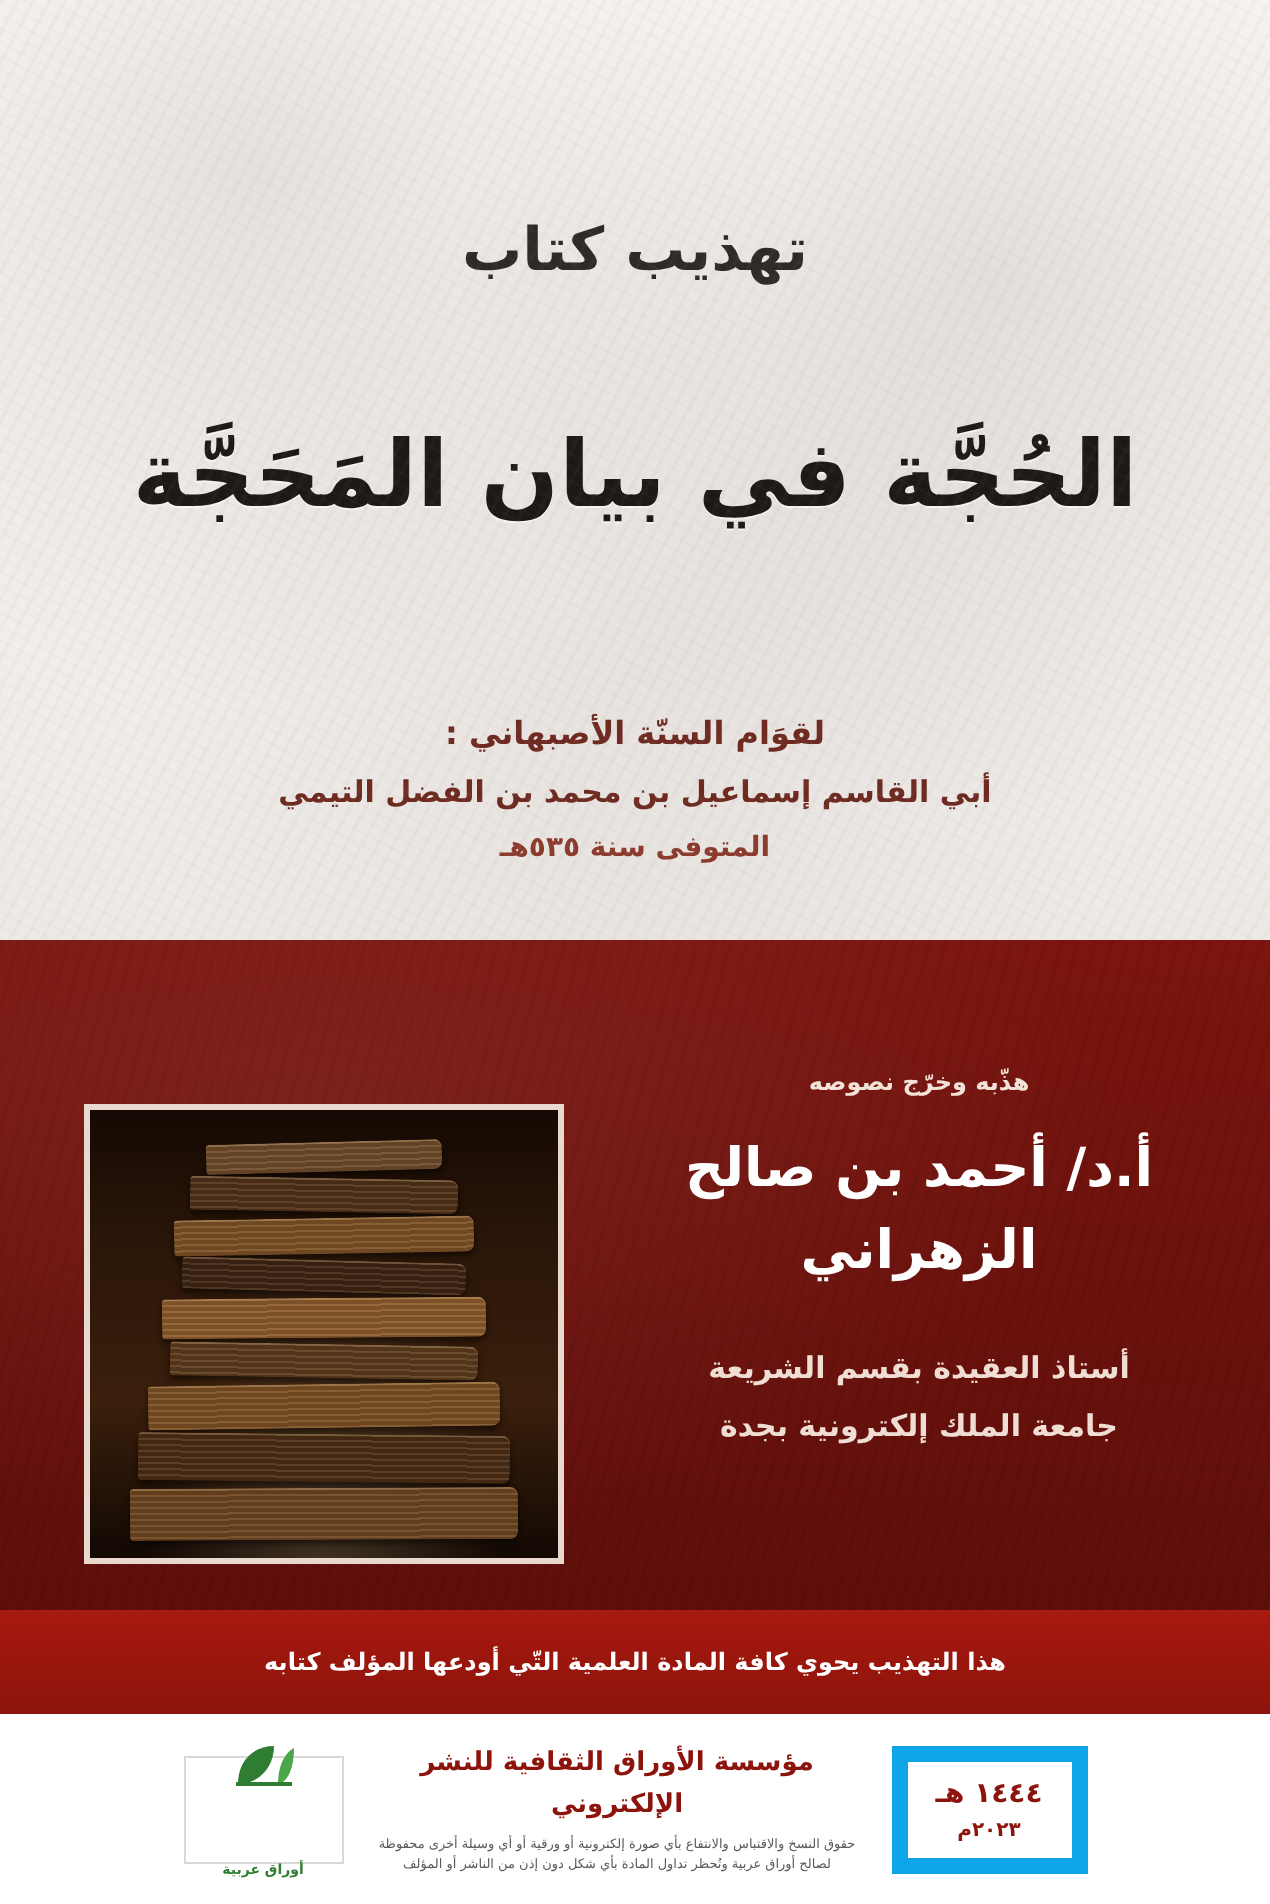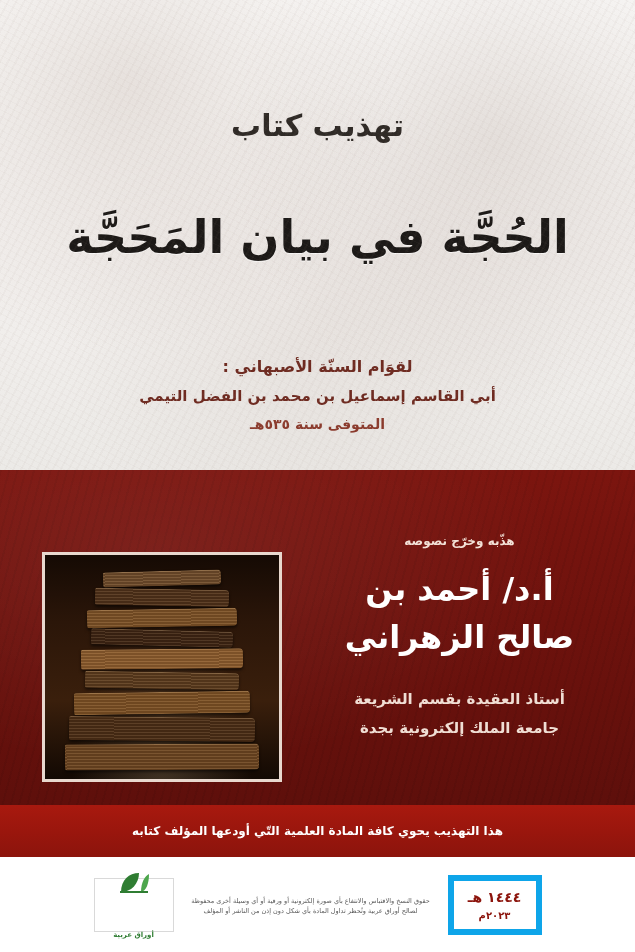--- a/index.html
+++ b/index.html
@@ -122,21 +122,21 @@
     color: #ffffff;
   }
   .editor-label {
     font-size: 12px;
     font-weight: bold;
     color: #f3e2d8;
     line-height: 1.6;
   }
   .editor-name {
     margin-top: 14px;
-    font-size: 32px;
+    font-size: 27px;
     font-weight: bold;
     color: #ffffff;
     line-height: 1.5;
   }
   .editor-role {
     margin-top: 24px;
     font-size: 15px;
     font-weight: bold;
     color: #f0ded4;
     line-height: 1.9;
@@ -224,21 +224,21 @@
     justify-content: center;
   }
   .footer-inner {
     display: flex;
     flex-direction: row;
     align-items: center;
     gap: 12px;
     direction: rtl;
   }
   .year-box {
-    border: 6px solid #0ea5e9;
+    border: 8px solid #0ea5e9;
     padding: 6px 12px;
     text-align: center;
     color: #8c140c;
     font-weight: bold;
     line-height: 1.5;
     min-width: 58px;
   }
   .year-hijri { font-size: 14px; }
   .year-greg { font-size: 10px; }
   .publisher {
@@ -329,20 +329,21 @@
 
   <div class="footer">
     <div class="footer-inner">
 
       <div class="year-box">
         <div class="year-hijri">١٤٤٤ هـ</div>
         <div class="year-greg">٢٠٢٣م</div>
       </div>
 
       <div class="publisher">
+        <div class="publisher-name">مؤسسة الأوراق الثقافية للنشر الإلكتروني</div>
         <div class="publisher-rights">حقوق النسخ والاقتباس والانتفاع بأي صورة إلكترونية أو ورقية أو أي وسيلة أخرى محفوظة لصالح أوراق عربية وتُحظر تداول المادة بأي شكل دون إذن من الناشر أو المؤلف</div>
       </div>
 
       <div class="logo-box">
         <span class="logo-mark">
           <svg width="34" height="26" viewBox="0 0 34 26" xmlns="http://www.w3.org/2000/svg">
             <path d="M4 22 C4 10, 12 3, 22 3 C22 14, 14 22, 4 22 Z" fill="#2f7d32"></path>
             <path d="M24 22 C24 12, 28 6, 32 4 C32 14, 29 21, 24 22 Z" fill="#4ca64c"></path>
             <rect x="3" y="21" width="28" height="2" fill="#2f7d32"></rect>
           </svg>

